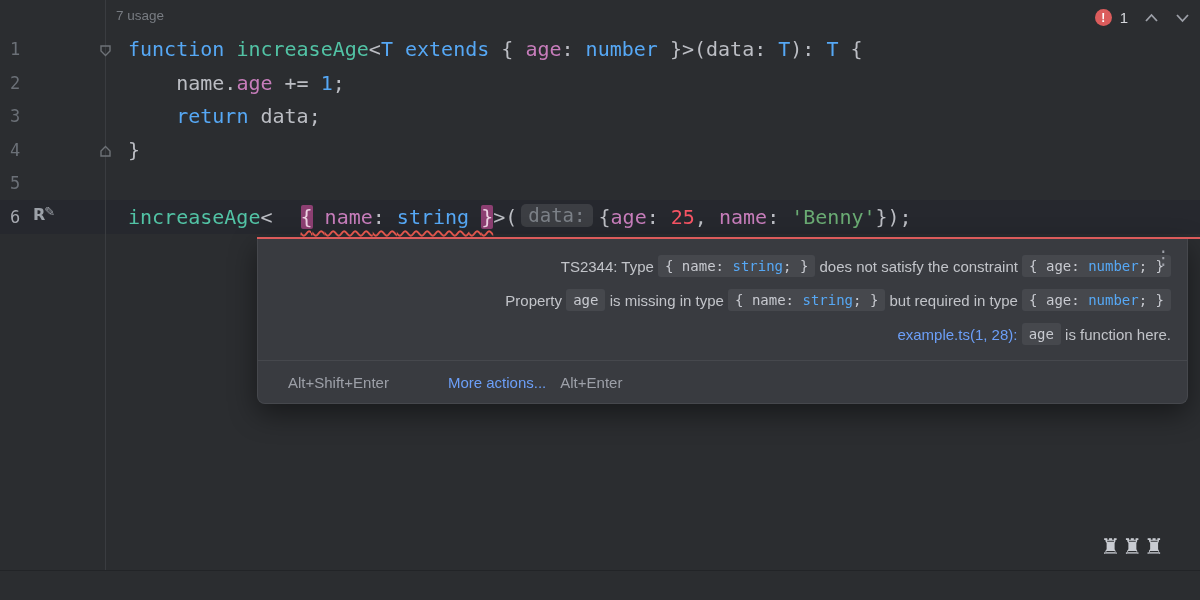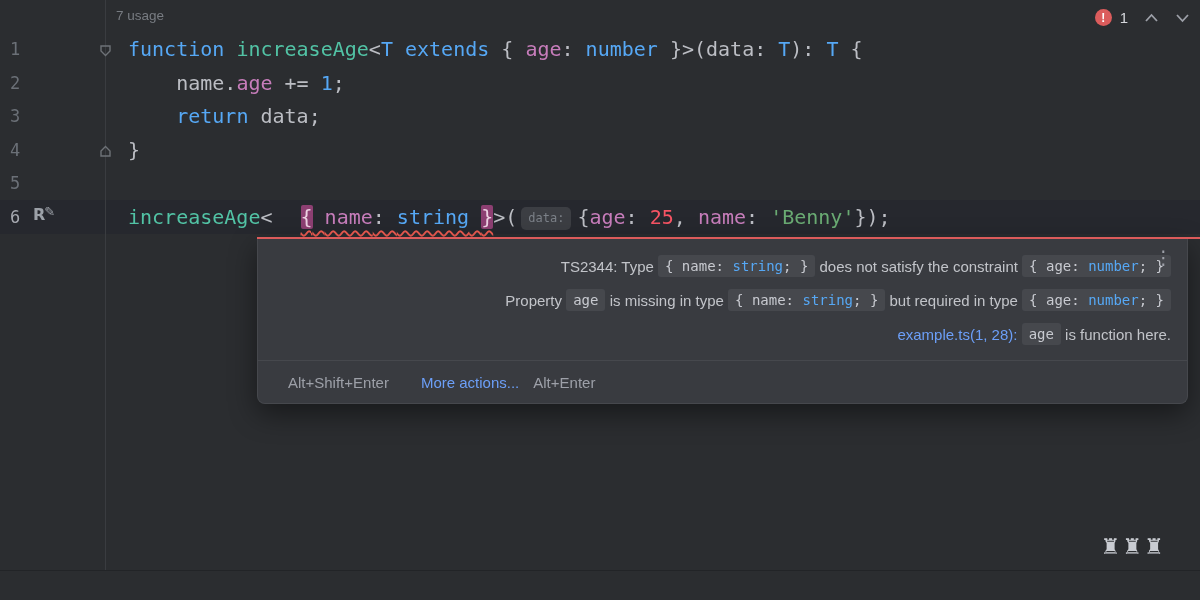--- a/index.html
+++ b/index.html
@@ -25,21 +25,21 @@
   .tok-fn    { color:#52c3a5; }
   .tok-type  { color:#56a8f5; }
   .tok-prop  { color:#c77dbb; }
   .tok-num   { color:#56a8f5; }
   .tok-numerr{ color:#f75464; }
   .tok-str   { color:#6aab73; }
   .tok-bracehl { background:#8d3f72; color:#eed2e4; border-radius:2px; }
   .tok-squiggle { text-decoration:underline; text-decoration-style:wavy; text-decoration-color:#f05b51;
                   text-decoration-thickness:1.6px; text-underline-offset:6px;padding-left:28px; }
   .tok-inlay { display:inline-block; background:#3c3e43; color:#7c8188; border-radius:5px;
-               padding:0 7px; margin:0 6px 0 4px; font-size:12px; line-height:23px; vertical-align:2px; }
+               padding:0 7px; margin:0 6px 0 4px; font-size:19px; line-height:23px; vertical-align:2px; }
 
   
   .fold-icon { position:absolute; left:99px; width:13px; height:13px; z-index:4; }
   .refactor-icon { position:absolute; left:33px; top:205px; height:24px; z-index:4;
                    color:#9ca1a8; font-family:"DejaVu Sans", sans-serif; }
   .refactor-icon .r { font-size:16px; font-weight:bold; }
   .refactor-icon .pencil { font-size:13px; position:relative; top:-4px; left:-1px; }
 
   
   .error-widget { position:absolute; right:10px; top:9px; display:flex; align-items:center; gap:8px; z-index:5; }
@@ -59,21 +59,21 @@
   .tt-link { color:#6c9ff8; cursor:pointer; }
   .tt-chip { display:inline-block; background:#46484d; color:#c8cad0; border-radius:3px;
              font-family:"DejaVu Sans Mono", monospace; font-size:14px; line-height:22px;
              padding:0 7px; vertical-align:1px; }
   .tt-chip .ct-type { color:#56a8f5; }
   .tt-kebab { position:absolute; right:14px; top:10px; color:#9da0a8; font-size:19px;
               font-family:"DejaVu Sans", sans-serif; cursor:pointer; line-height:18px; }
   .tt-divider { height:1px; background:#46484d; }
   .tt-footer { display:flex; align-items:center; height:42px; padding:0 16px; }
   .tt-footer .shortcut { color:#9da0a8; margin-left:14px; }
-  .tt-footer .more { margin-left:32px;text-align:right; }
+  .tt-footer .more { margin-left:59px;text-align:right; }
 
   
   .tower-icons { position:absolute; right:34px; top:534px; color:#c9ccd2;
                  font-family:"DejaVu Sans", sans-serif; font-size:22px; letter-spacing:2px; z-index:3; }
 
   
   .status-bar { position:absolute; left:0; top:570px; width:1200px; height:30px;
                 background:#2b2d30; border-top:1px solid #222427; z-index:6; }
 </style>
 </head>

